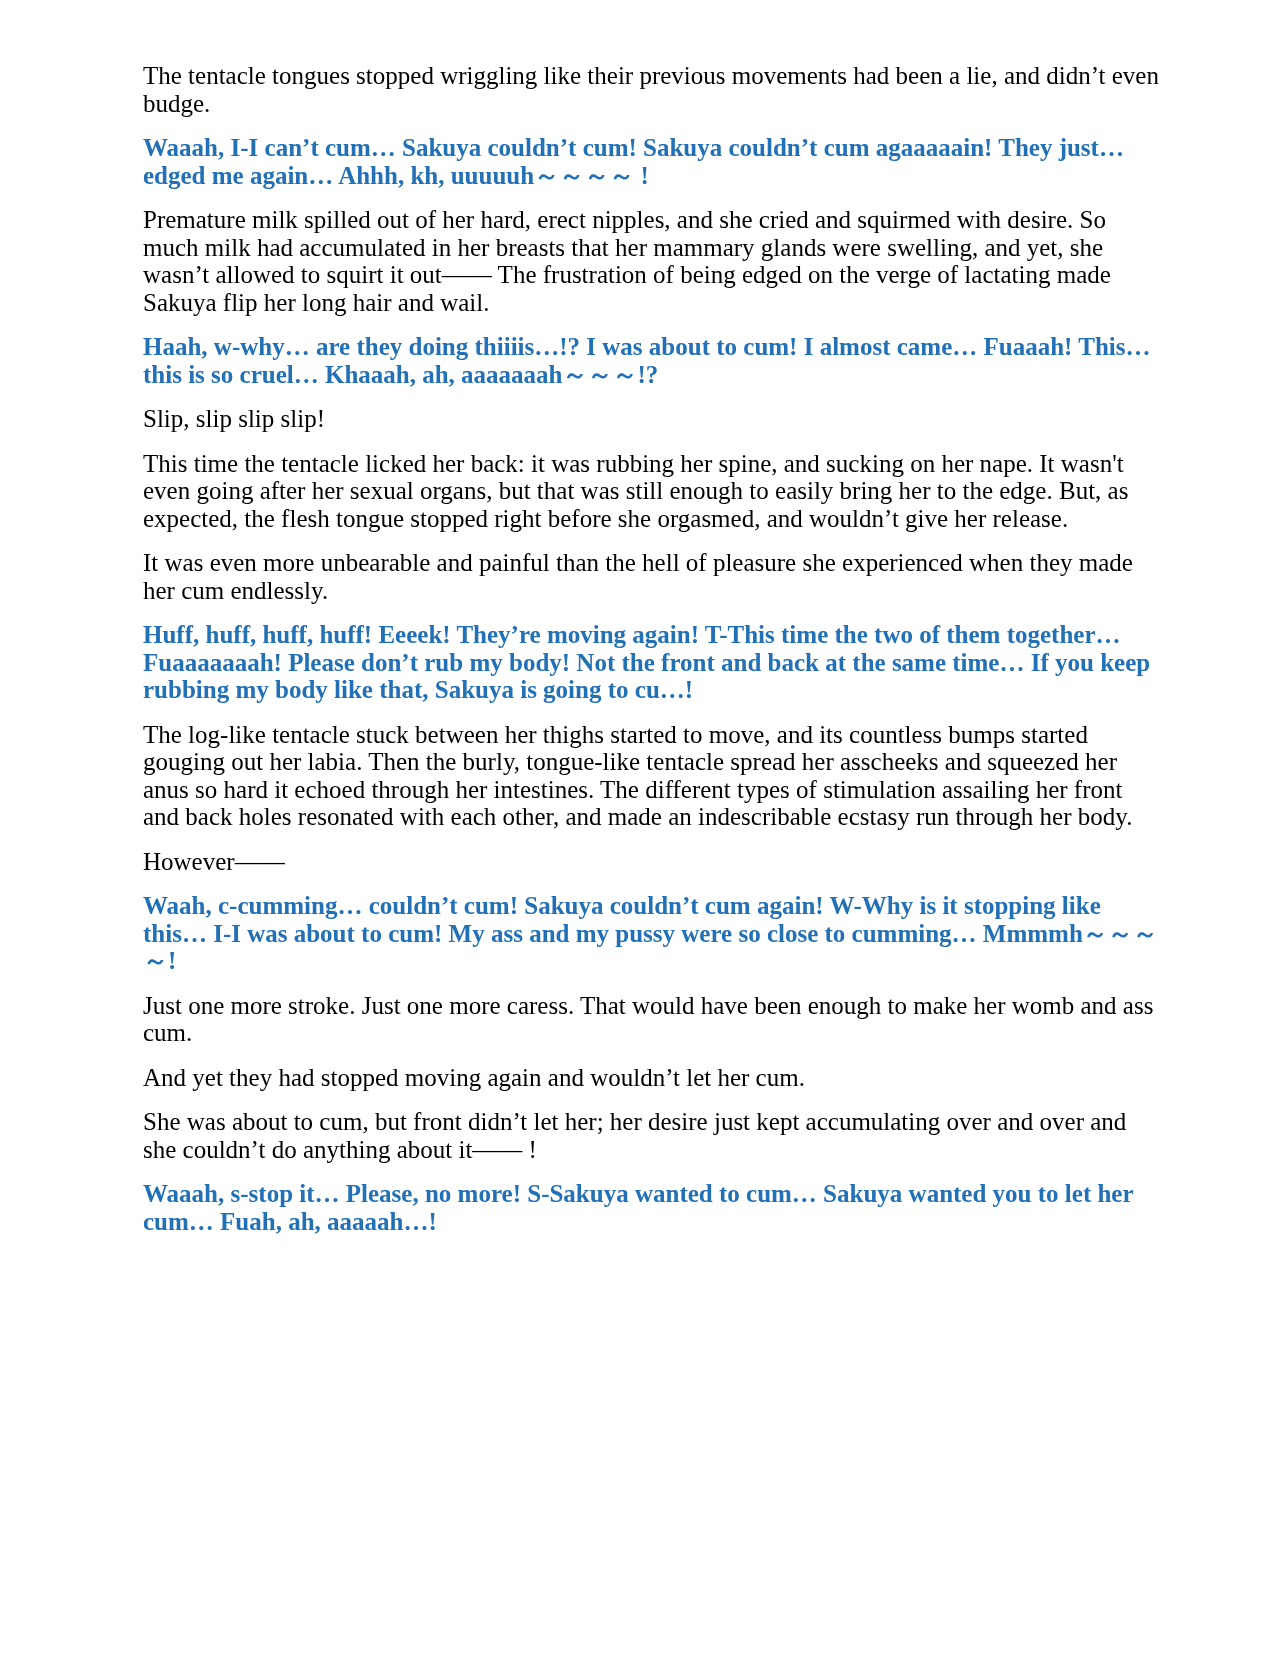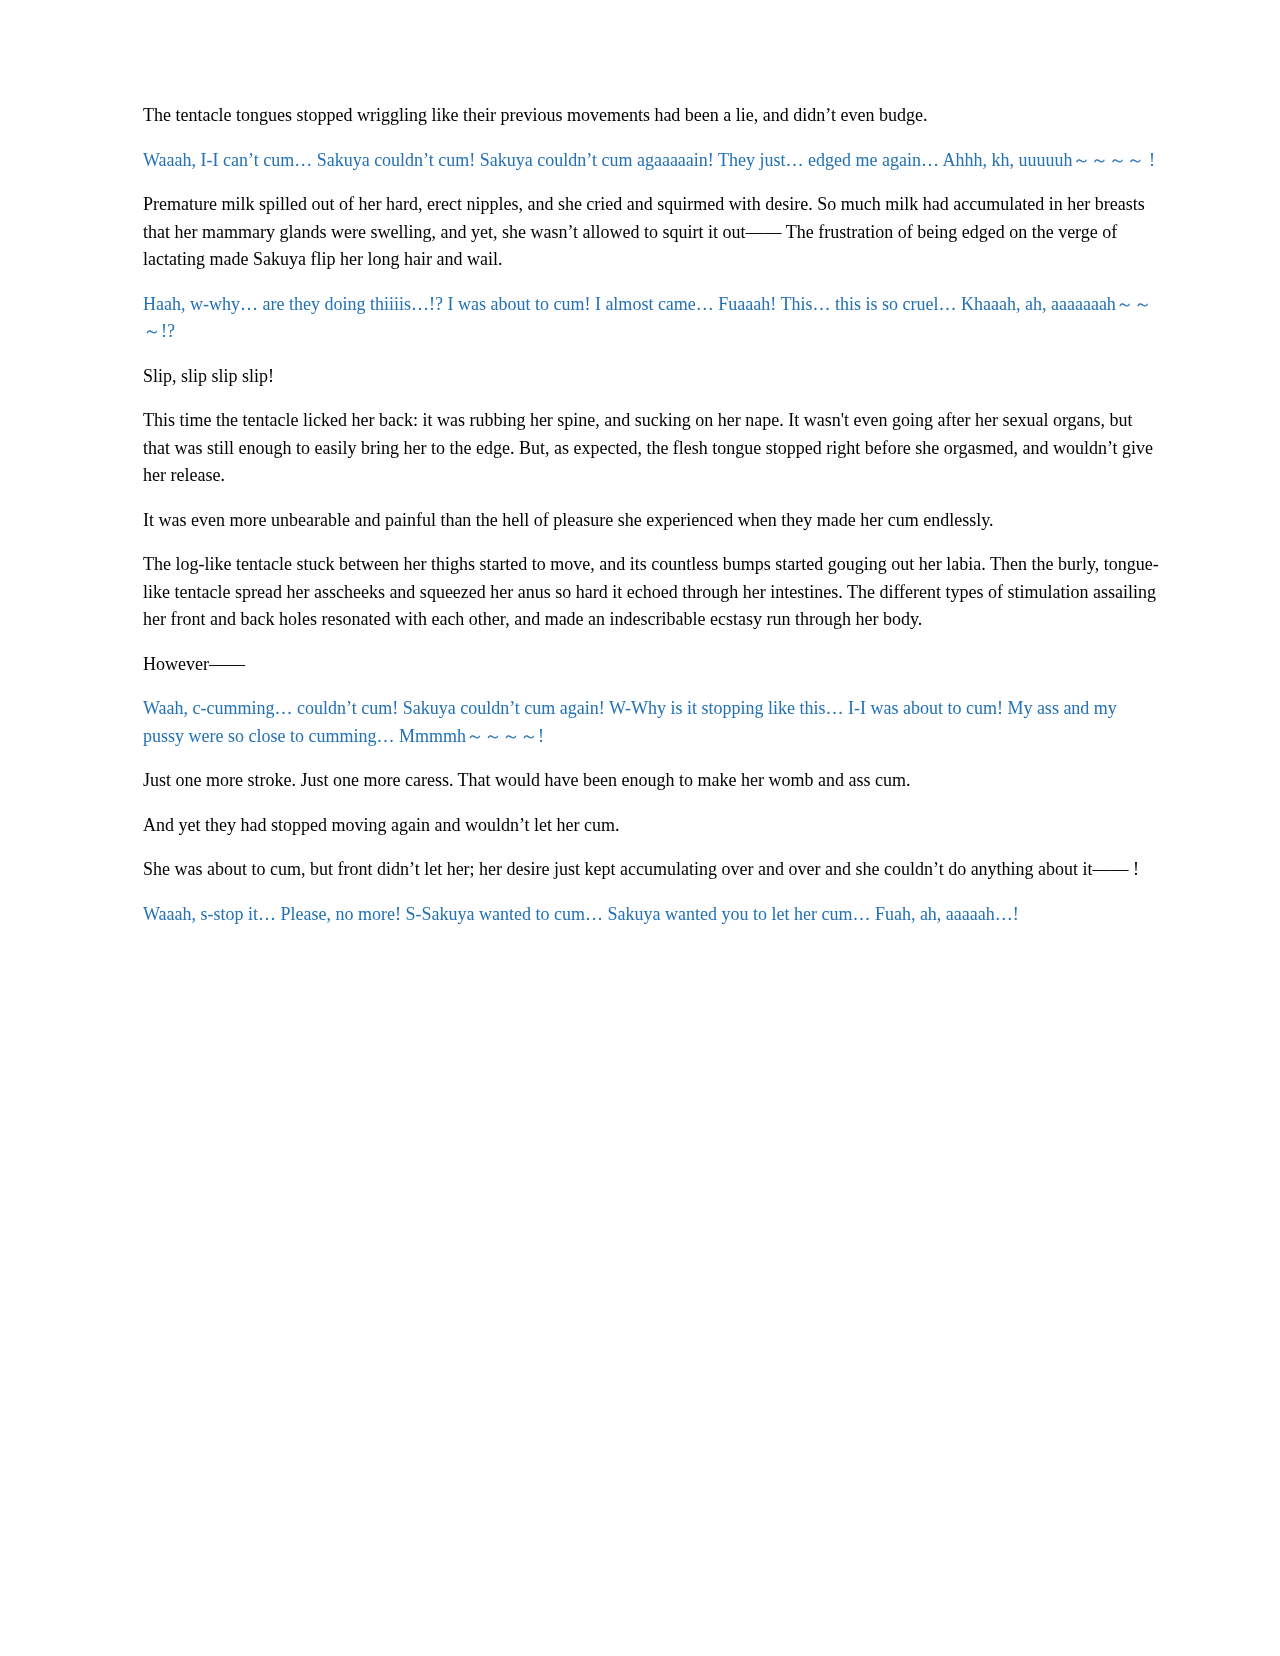--- a/index.html
+++ b/index.html
@@ -10,54 +10,56 @@
   body {
     width: 1280px;
     height: 1656px;
     overflow: hidden;
   }
   .page {
     box-sizing: border-box;
     width: 1280px;
     height: 1216px;
     background: var(--page-bg, #ffffff);
-    padding: 102px 118px 40px 143px;
+    padding: 62px 118px 40px 143px;
     font-family: "Liberation Serif", "DejaVu Serif", serif;
-    font-size: 18px;
+    font-size: 25px;
     line-height: 27.5px;
     color: var(--narration-color, #000000);
   }
   p.para {
     margin: 0 0 17px 0;
     padding: 0;
     text-align: left;
     word-spacing: normal;
   }
   p.narration {
     color: var(--narration-color, #000000);
   }
   p.dialogue {
     color: var(--dialogue-color, #2270b5);
+    font-weight: bold;
   }
   p.sfx {
     color: var(--narration-color, #000000);
   }
 </style>
 </head>
 <body>
 
 <div class="page" style="--page-bg: #ffffff; --narration-color: #000000; --dialogue-color: #2270b5;">
   <div>
       <p class="para narration">The tentacle tongues stopped wriggling like their previous movements had been a lie, and didn’t even budge.</p>
       <p class="para dialogue">Waaah, I-I can’t cum… Sakuya couldn’t cum! Sakuya couldn’t cum agaaaaain! They just… edged me again… Ahhh, kh, uuuuuh～～～～ !</p>
       <p class="para narration">Premature milk spilled out of her hard, erect nipples, and she cried and squirmed with desire. So much milk had accumulated in her breasts that her mammary glands were swelling, and yet, she wasn’t allowed to squirt it out—— The frustration of being edged on the verge of lactating made Sakuya flip her long hair and wail.</p>
       <p class="para dialogue">Haah, w-why… are they doing thiiiis…!? I was about to cum! I almost came… Fuaaah! This… this is so cruel… Khaaah, ah, aaaaaaah～～～!?</p>
       <p class="para sfx">Slip, slip slip slip!</p>
       <p class="para narration">This time the tentacle licked her back: it was rubbing her spine, and sucking on her nape. It wasn't even going after her sexual organs, but that was still enough to easily bring her to the edge. But, as expected, the flesh tongue stopped right before she orgasmed, and wouldn’t give her release.</p>
       <p class="para narration">It was even more unbearable and painful than the hell of pleasure she experienced when they made her cum endlessly.</p>
+      <p class="para dialogue">Huff, huff, huff, huff! Eeeek! They’re moving again! T-This time the two of them together… Fuaaaaaaah! Please don’t rub my body! Not the front and back at the same time… If you keep rubbing my body like that, Sakuya is going to cu…!</p>
       <p class="para narration">The log-like tentacle stuck between her thighs started to move, and its countless bumps started gouging out her labia. Then the burly, tongue-like tentacle spread her asscheeks and squeezed her anus so hard it echoed through her intestines. The different types of stimulation assailing her front and back holes resonated with each other, and made an indescribable ecstasy run through her body.</p>
       <p class="para narration">However——</p>
       <p class="para dialogue">Waah, c-cumming… couldn’t cum! Sakuya couldn’t cum again! W-Why is it stopping like this… I-I was about to cum! My ass and my pussy were so close to cumming… Mmmmh～～～～!</p>
       <p class="para narration">Just one more stroke. Just one more caress. That would have been enough to make her womb and ass cum.</p>
       <p class="para narration">And yet they had stopped moving again and wouldn’t let her cum.</p>
       <p class="para narration">She was about to cum, but front didn’t let her; her desire just kept accumulating over and over and she couldn’t do anything about it—— !</p>
       <p class="para dialogue">Waaah, s-stop it… Please, no more! S-Sakuya wanted to cum… Sakuya wanted you to let her cum… Fuah, ah, aaaaah…!</p>
     </div>
 </div>
 

